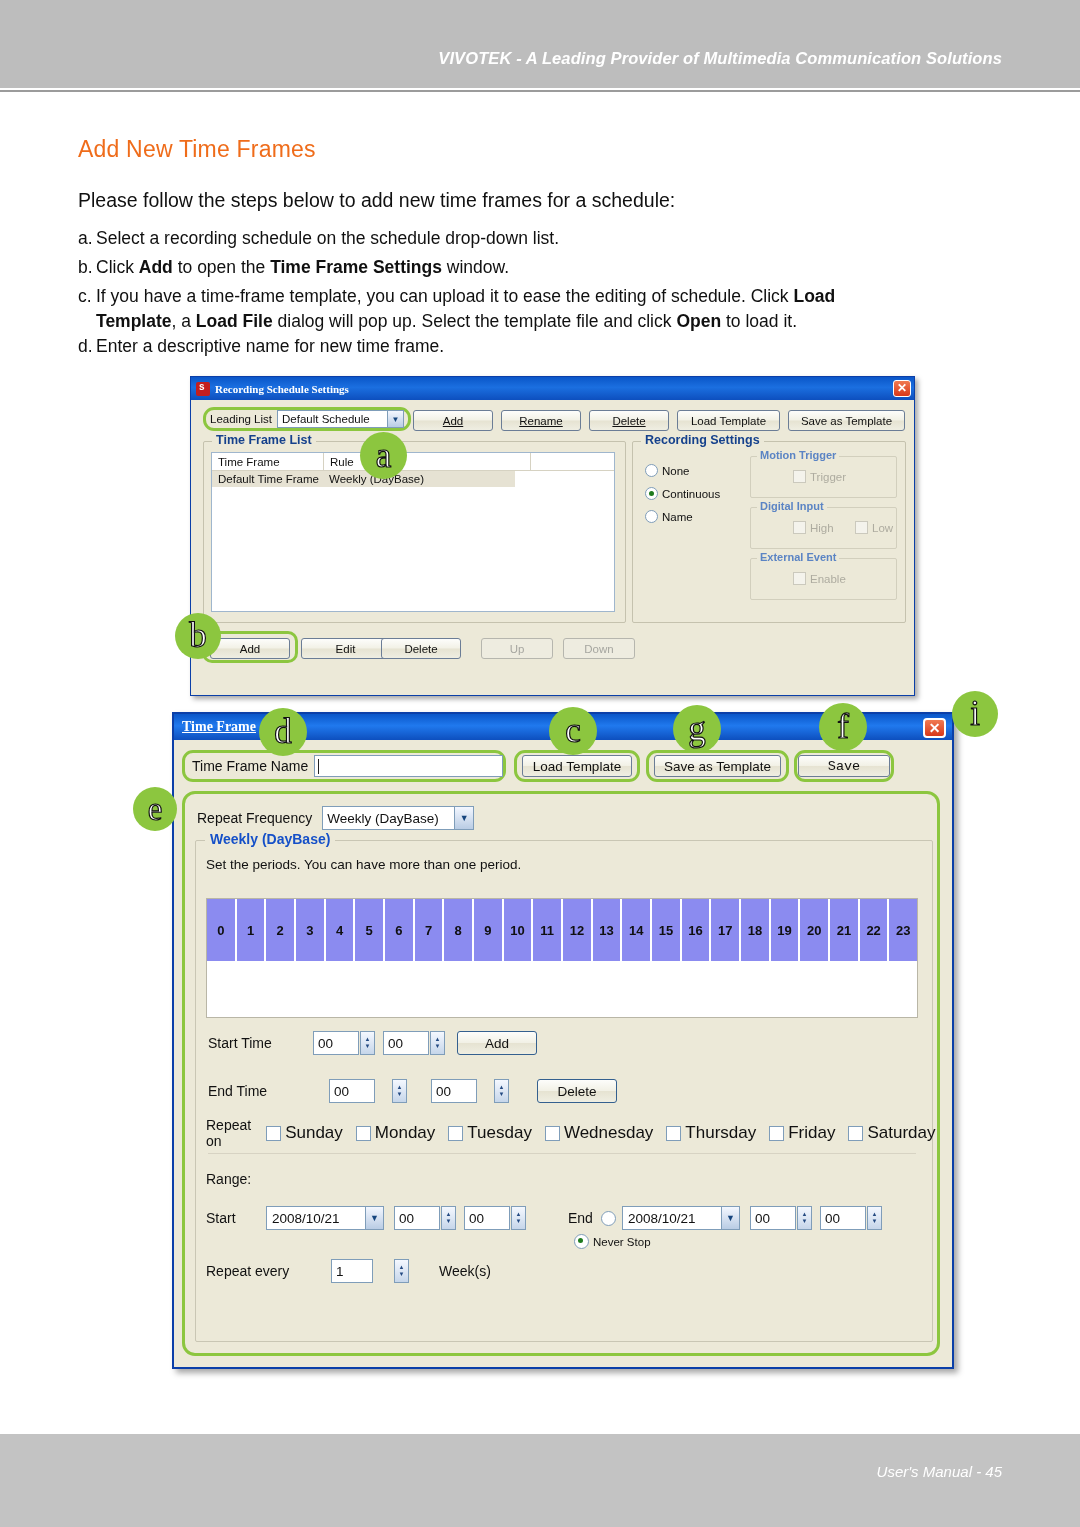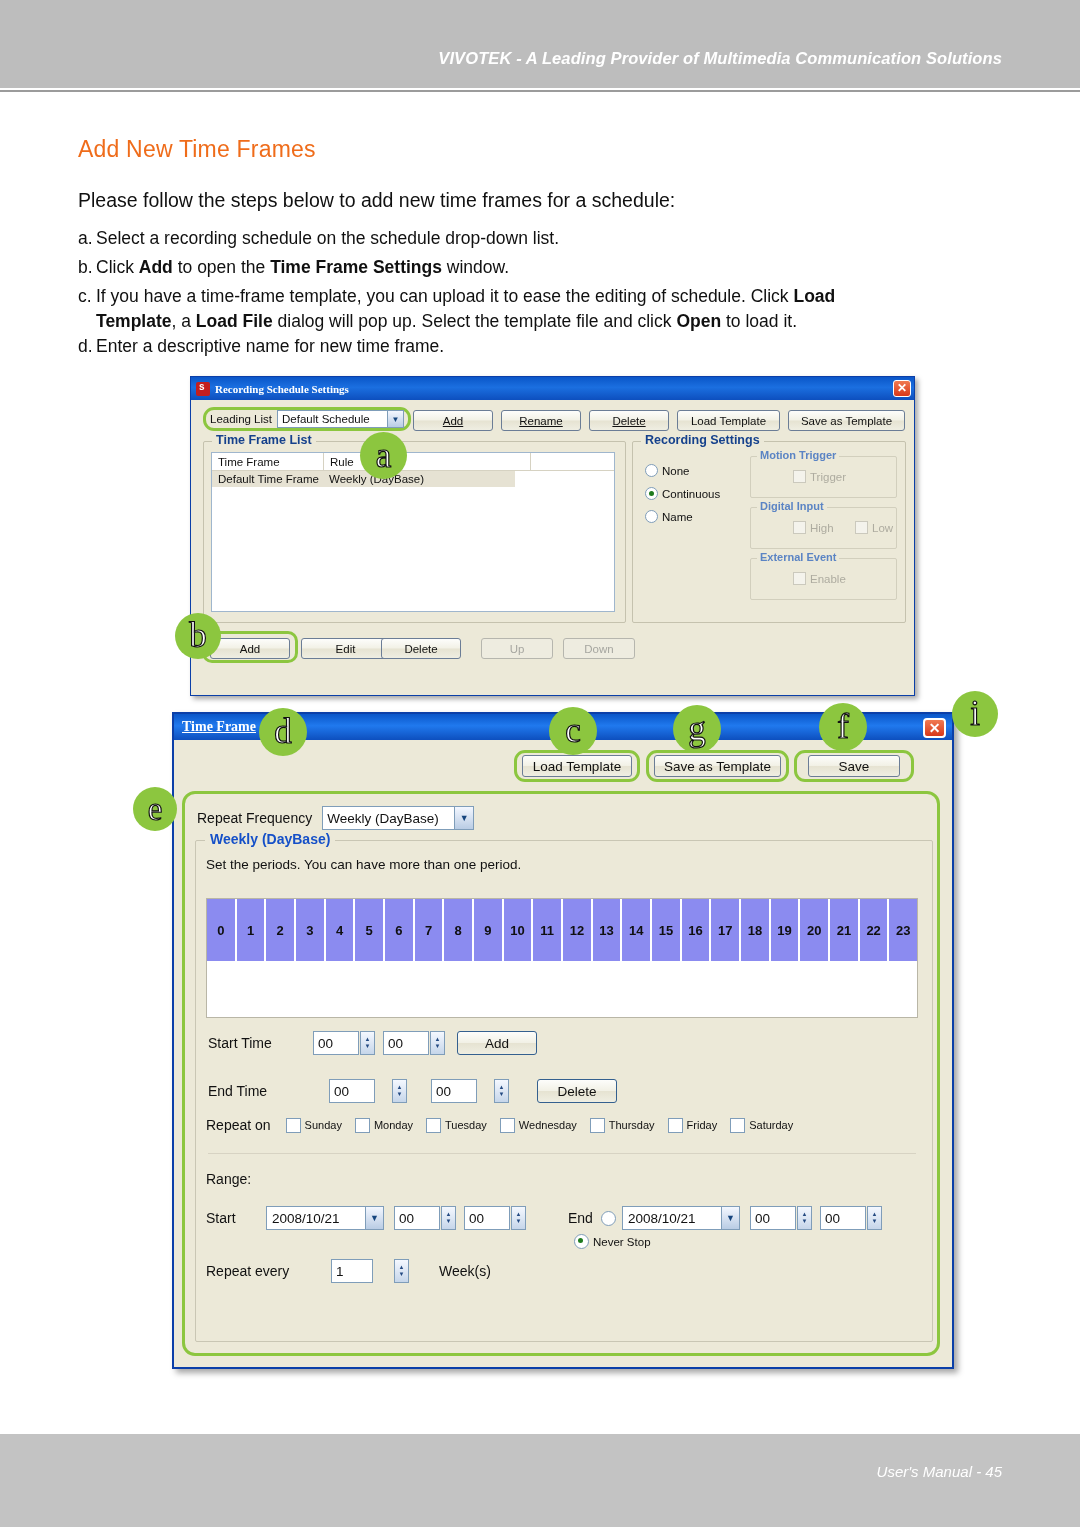--- a/index.html
+++ b/index.html
@@ -264,21 +264,21 @@
     border:1px solid #7f9db9;box-sizing:border-box;
     display:flex;flex-direction:column;align-items:center;justify-content:center;
     font-size:6px;color:#244a82;line-height:7px;
   }
 
   .divider{
     position:absolute;left:12px;top:312px;width:708px;height:1px;background:#d7d3c3;
   }
   .repeat-row{position:absolute;left:10px;top:276px;display:flex;align-items:center;gap:13px;}
   .repeat-lab{font-size:14px;color:#111;margin-right:2px;}
-  .daychk{display:inline-flex;align-items:center;gap:4px;font-size:11px;color:#111;}
+  .daychk{display:inline-flex;align-items:center;gap:4px;font-size:17px;color:#111;}
   .daychk .box{
     width:13px;height:13px;background:#ffffff;border:1px solid #7f9db9;flex:none;
   }
 
   .range-lab{position:absolute;left:10px;top:330px;font-size:14px;color:#111;}
   .range-row{position:absolute;left:10px;top:365px;display:flex;align-items:center;}
   .date-combo{
     width:118px;height:24px;background:#ffffff;border:1px solid #7f9db9;
     display:inline-flex;align-items:center;font-size:13.5px;color:#111;
     padding-left:5px;box-sizing:border-box;
@@ -446,32 +446,36 @@
       </div>
   </div>
 </div>
 
 <div class="win2">
   <div class="titlebar">
     <span class="tb-title">Time Frame</span>
     <div class="closebtn">✕</div>
   </div>
 
+  <div class="tfname-hl">
+    <span class="tfname-label">Time Frame Name</span>
+    <span class="tfname-input" title=""></span>
+  </div>
 
   <div class="btn-hl" style="left:340px;top:36px;width:126px;height:32px;">
     <div class="xpbtn" style="width:110px;height:22px;font-size:13.5px;">
         <span>Load Template</span>
       </div>
   </div>
   <div class="btn-hl" style="left:472px;top:36px;width:143px;height:32px;">
     <div class="xpbtn" style="width:127px;height:22px;font-size:13.5px;">
         <span>Save as Template</span>
       </div>
   </div>
-  <div class="btn-hl" style="left:620px;top:36px;width:120px;height:32px;">
+  <div class="btn-hl" style="left:620px;top:36px;width:100px;height:32px;font-family:Liberation Mono, monospace;">
     <div class="xpbtn" style="width:92px;height:22px;font-size:13.5px;">
         <span>Save</span>
       </div>
   </div>
 
   <div class="content-hl">
 
     <div class="freq-row">
       <span class="freq-label">Repeat Frequency</span>
       <span class="combo" style="width:152px;height:24px;font-size:13.5px;">

